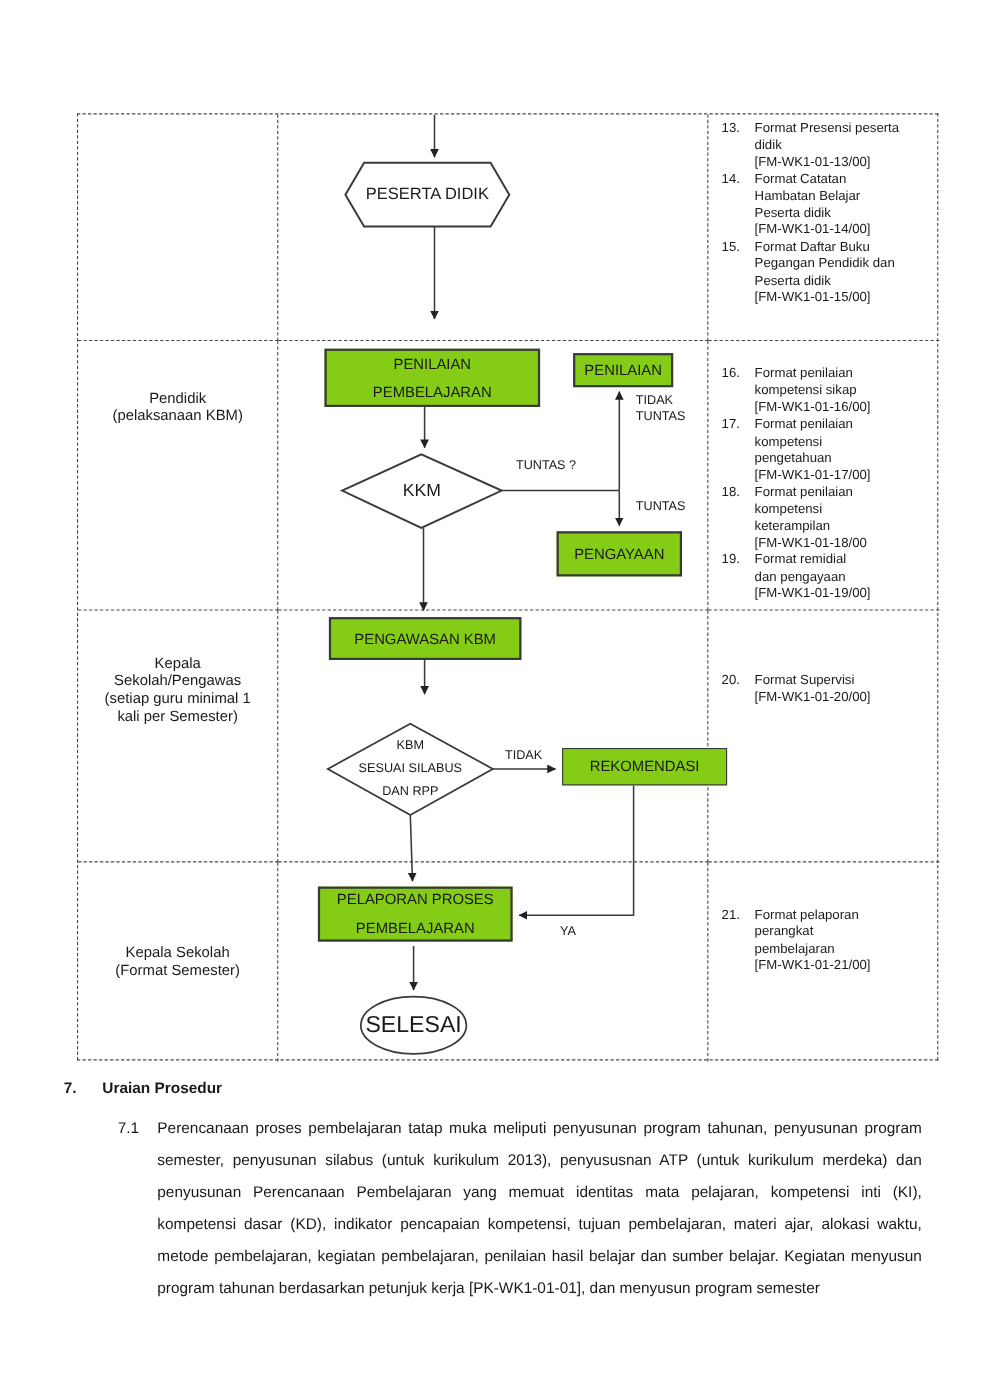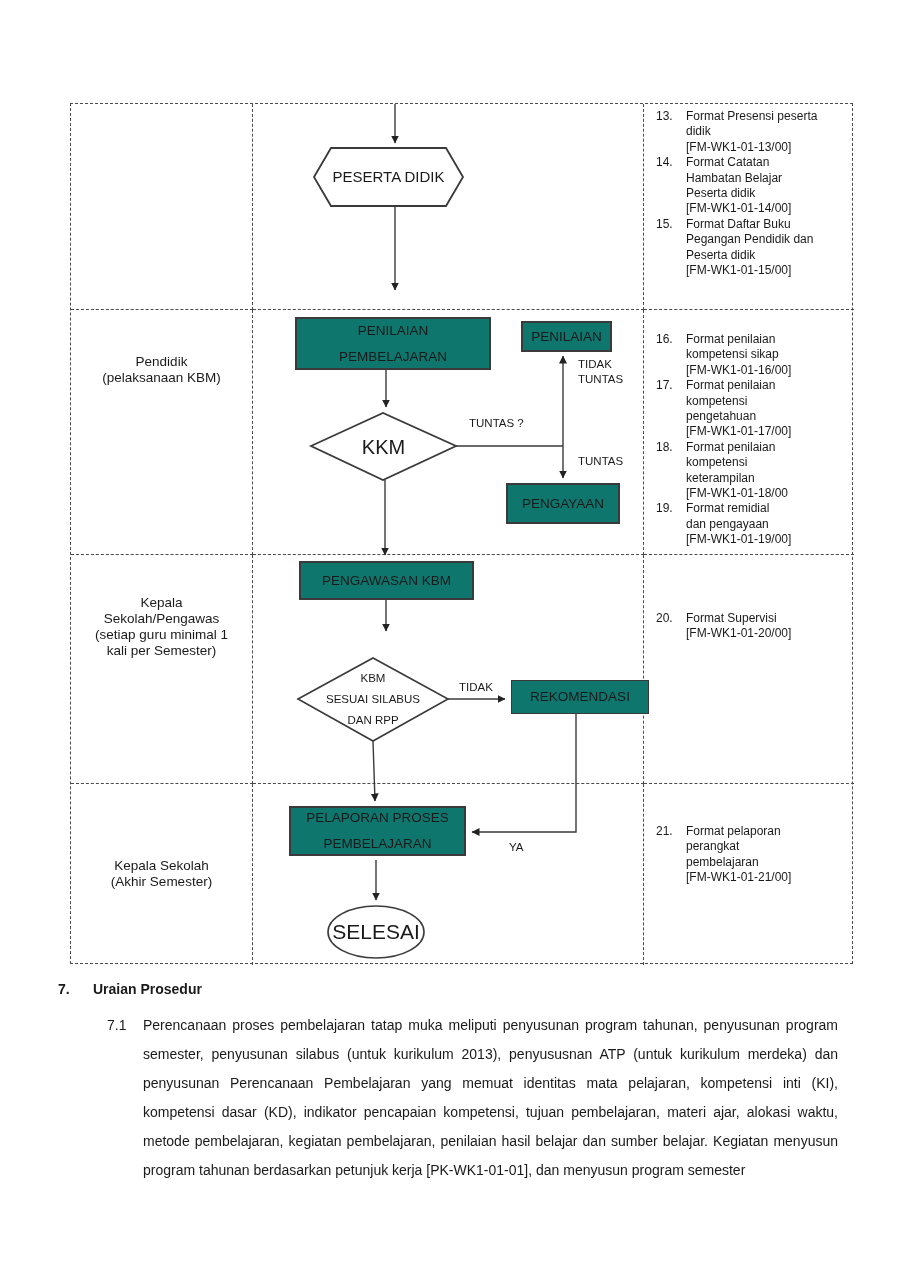--- a/index.html
+++ b/index.html
@@ -41,21 +41,21 @@
   .form-item { display:flex; }
   .form-item .num { width:30px; flex:0 0 30px; }
   .form-item .txt { white-space:pre-line; }
   
   .flow-layer { position:absolute; left:0; top:0; width:783px; height:861px; pointer-events:none; }
   .flow-layer svg { position:absolute; left:0; top:0; }
   .node {
     position:absolute;
     display:flex; align-items:center; justify-content:center;
     text-align:center;
-    background:#0f766e;
+    background:#84cc16;
     border:2px solid #3a3a3a;
     font-size:13.5px; line-height:26px;
     white-space:pre-line;
   }
   .node.noborder { border:none; background:transparent; }
   .flabel {
     position:absolute;
     font-size:11.5px; line-height:15px;
     white-space:pre-line;
   }
@@ -144,21 +144,21 @@
     <div class="cell br bb"></div>
     <div class="cell bb forms-cell r3">
       <div class="form-item">
         <span class="num">20.</span>
         <span class="txt">Format Supervisi
 [FM-WK1-01-20/00]</span>
       </div>
     </div>
 
     <div class="cell br actor-cell r4">Kepala Sekolah
-(Akhir Semester)</div>
+(Format Semester)</div>
     <div class="cell br"></div>
     <div class="cell forms-cell r4">
       <div class="form-item">
         <span class="num">21.</span>
         <span class="txt">Format pelaporan
 perangkat
 pembelajaran
 [FM-WK1-01-21/00]</span>
       </div>
     </div>
@@ -204,31 +204,31 @@
         </g>
       </svg>
 
       <div class="node noborder" style="left:243px;top:44px;width:149px;height:58px;font-size:15px;">PESERTA DIDIK</div>
 
       <div class="node" style="left:224px;top:213px;width:196px;height:53px;">PENILAIAN
 PEMBELAJARAN</div>
 
       <div class="node" style="left:450px;top:217px;width:91px;height:31px;">PENILAIAN</div>
 
-      <div class="node noborder" style="left:240px;top:329px;width:145px;height:27px;font-size:20px;">KKM</div>
+      <div class="node noborder" style="left:240px;top:329px;width:145px;height:27px;font-size:16px;">KKM</div>
 
       <div class="node" style="left:435px;top:379px;width:114px;height:41px;">PENGAYAAN</div>
 
       <div class="node" style="left:228px;top:457px;width:175px;height:39px;">PENGAWASAN KBM</div>
 
       <div class="node noborder" style="left:232px;top:562px;width:140px;height:66px;font-size:11.5px;line-height:21px;">KBM
 SESUAI SILABUS
 DAN RPP</div>
 
-      <div class="node" style="left:440px;top:576px;width:138px;height:34px;border-width:1.5px;">REKOMENDASI</div>
+      <div class="node" style="left:440px;top:576px;width:150px;height:34px;border-width:1.5px;">REKOMENDASI</div>
 
       <div class="node" style="left:218px;top:702px;width:177px;height:50px;">PELAPORAN PROSES
 PEMBELAJARAN</div>
 
       <div class="node noborder" style="left:257px;top:802px;width:96px;height:52px;font-size:21px;">SELESAI</div>
 
       <div class="flabel" style="left:398px;top:312px;">TUNTAS ?</div>
       <div class="flabel" style="left:507px;top:253px;">TIDAK
 TUNTAS</div>
       <div class="flabel" style="left:507px;top:350px;">TUNTAS</div>

